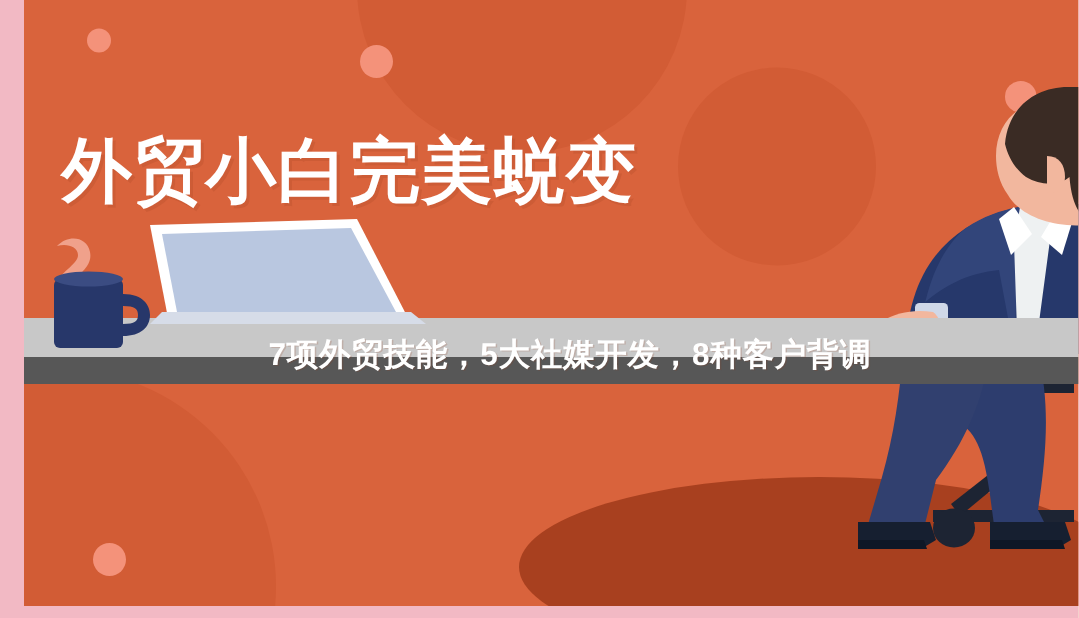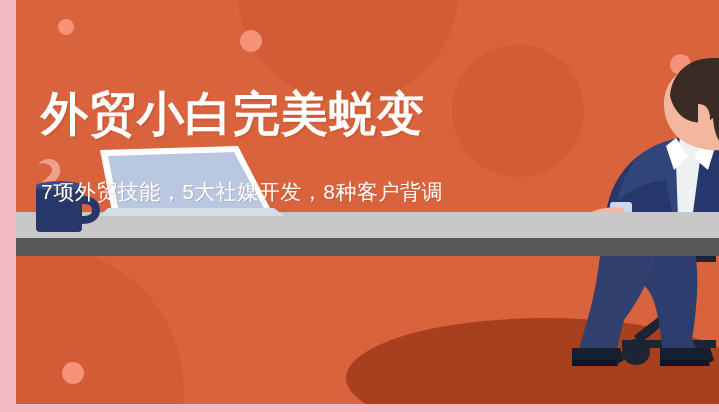--- a/index.html
+++ b/index.html
@@ -74,27 +74,28 @@
   .headline {
     color: #ffffff;
     font-size: 47px;
     line-height: 56px;
     font-weight: bold;
     letter-spacing: 1px;
     white-space: nowrap;
     text-shadow: 2px 2px 0 rgba(150,60,30,0.18);
   }
   .subhead {
-    margin-top: 36px;
+    margin-top: 80px;
     color: #ffffff;
     font-size: 21px;
-    font-weight: normal;
+    font-weight: bold;
     letter-spacing: 0.5px;
     white-space: nowrap;
     text-shadow: 1px 1px 0 rgba(150,60,30,0.18);
+    text-align: right;
   }
 
   
   .illustration {
     position: absolute;
     left: 0;
     top: 0;
     width: 708px;
     height: 404px;
     z-index: 4;

